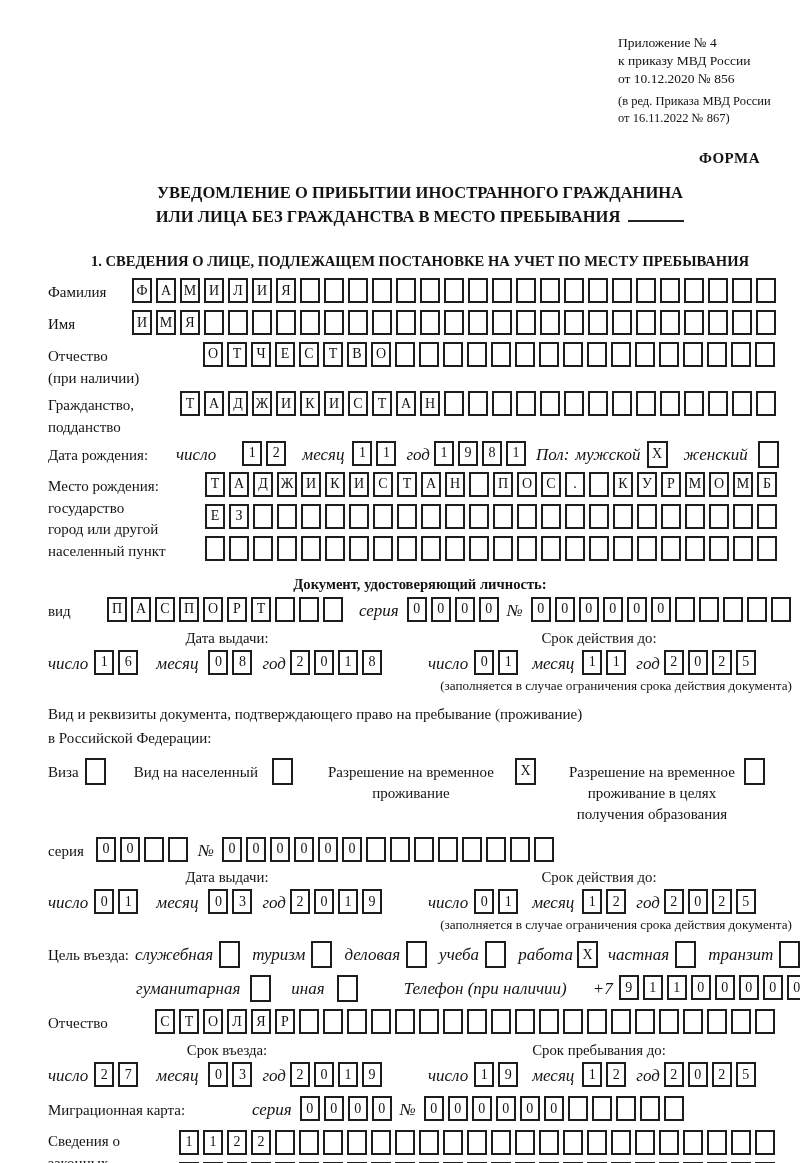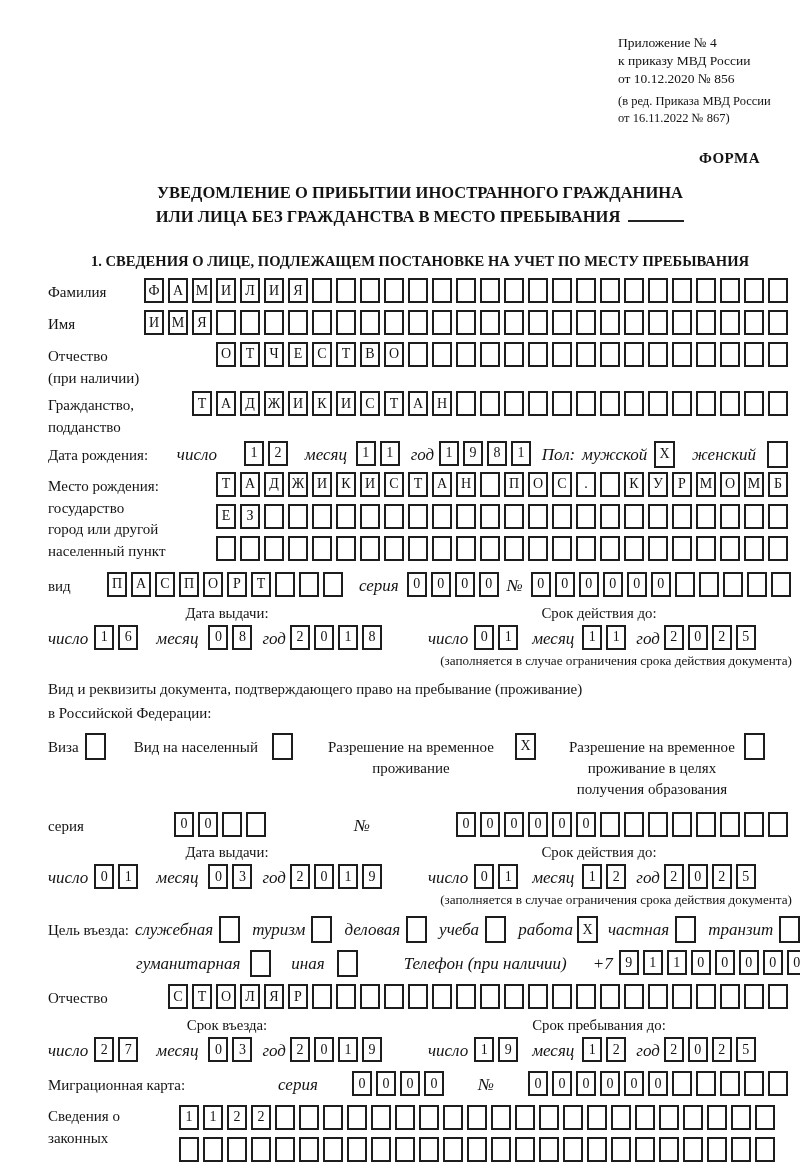--- a/index.html
+++ b/index.html
@@ -7,21 +7,21 @@
     width:800px;height:1163px;background:#fff;box-sizing:border-box;
     padding:34px 8px 0 48px;overflow:hidden;color:#131313;
     font-family:"Liberation Serif","DejaVu Serif",serif;
   }
   .appendix{margin-left:570px;font-size:13.5px;line-height:1.32;}
   .appendix .rev{font-size:12.5px;margin-top:6px;line-height:1.32;}
   .forma{text-align:right;padding-right:32px;font-weight:bold;font-size:15px;margin-top:24px;letter-spacing:.5px;}
   .title{text-align:center;font-weight:bold;font-size:16.5px;line-height:1.45;margin-top:14px;}
   .blank-line{display:inline-block;width:56px;border-bottom:2px solid #222;height:13px;margin-left:8px;}
   .sec-heading{text-align:center;font-weight:bold;font-size:14.6px;margin-top:24px;margin-bottom:8px;}
-  .row{display:flex;align-items:flex-start;margin-top:6px;justify-content:space-between;}
+  .row{display:flex;align-items:flex-start;margin-top:6px;}
   .lbl{font-size:15px;line-height:1.45;padding-top:4px;flex:0 0 auto;}
   .dlbl{font-size:17px;padding-top:4px;flex:0 0 auto;font-style:italic;}
   .boxes{display:flex;flex:0 0 auto;}
   .boxcol .boxes{margin-bottom:7px;}
   .box{
     width:16px;height:21px;border:2px solid #1d1d1d;margin-right:4px;background:#fff;
     display:flex;align-items:center;justify-content:center;
     font-size:14px;flex:0 0 auto;
   }
   .cb{width:17px;height:23px;}
@@ -309,20 +309,21 @@
           <span class="box"></span>
           <span class="box"></span>
           <span class="box"></span>
           <span class="box"></span>
           <span class="box"></span>
           <span class="box"></span>
         </span>
     </span>
   </div>
 
+  <div class="doc-heading">Документ, удостоверяющий личность:</div>
 
   <div class="row" style="margin-top:4px">
     <span class="lbl" style="width:59px">вид</span>
     <span class="boxes">
         <span class="box">П</span>
         <span class="box">А</span>
         <span class="box">С</span>
         <span class="box">П</span>
         <span class="box">О</span>
         <span class="box">Р</span>

